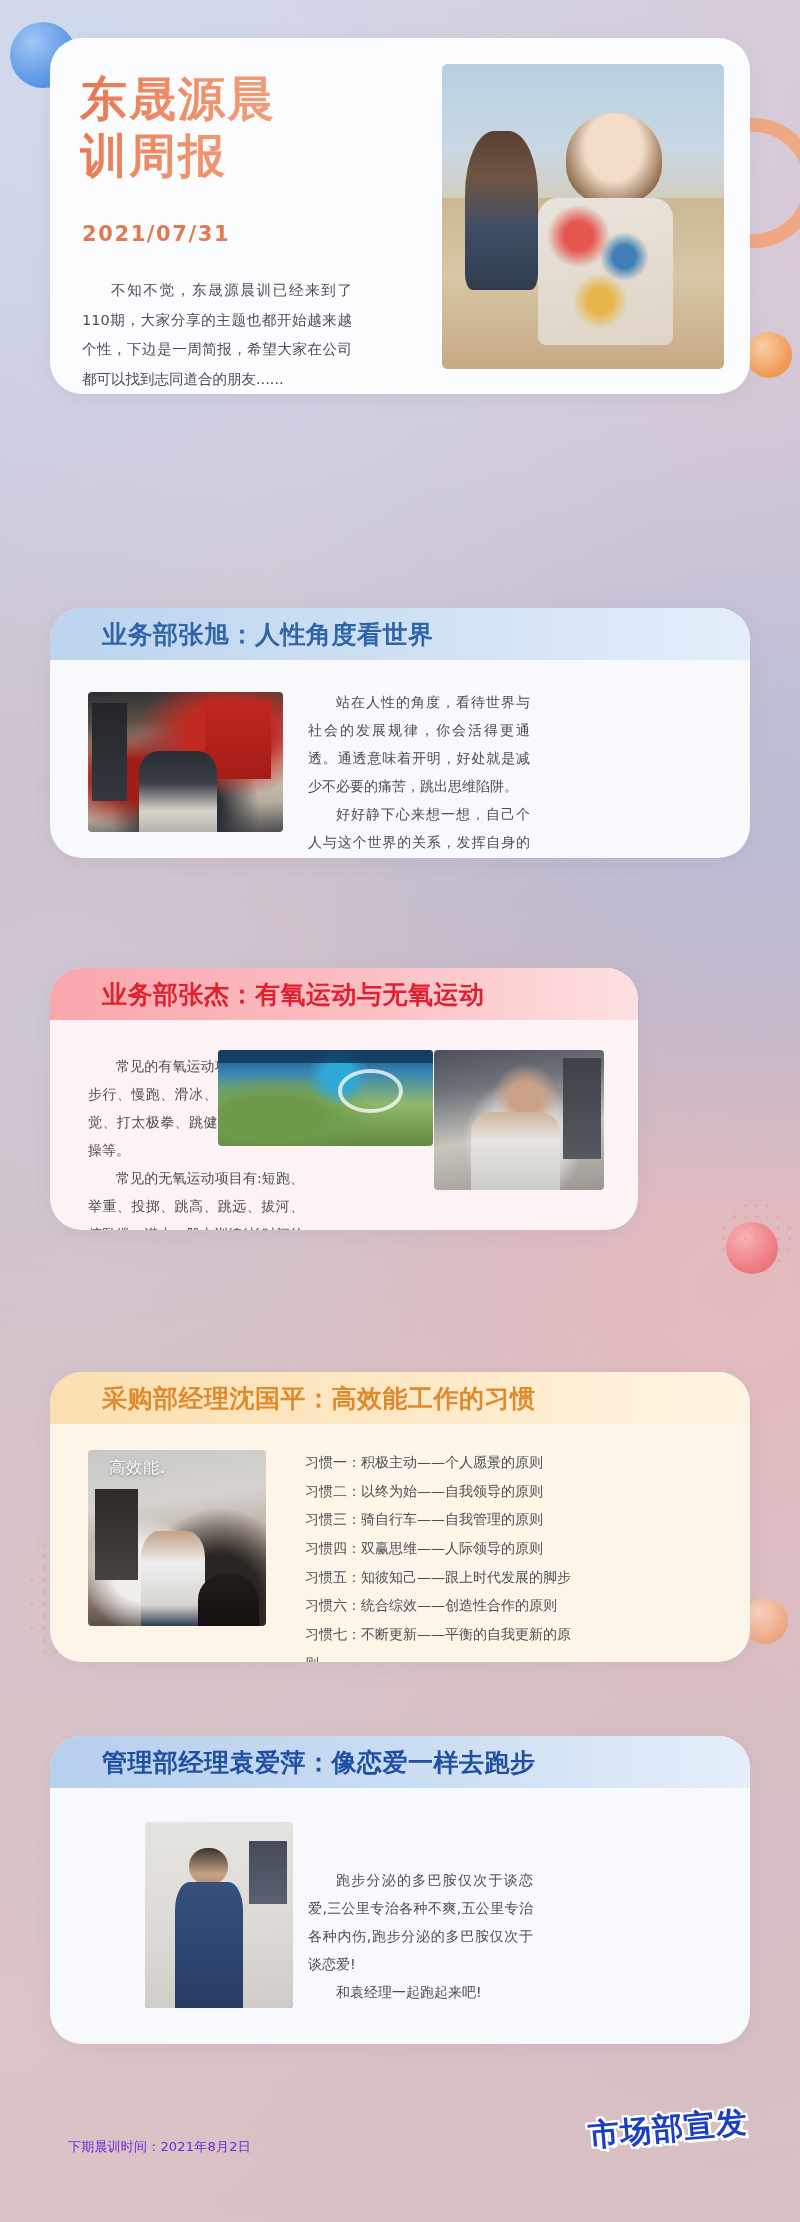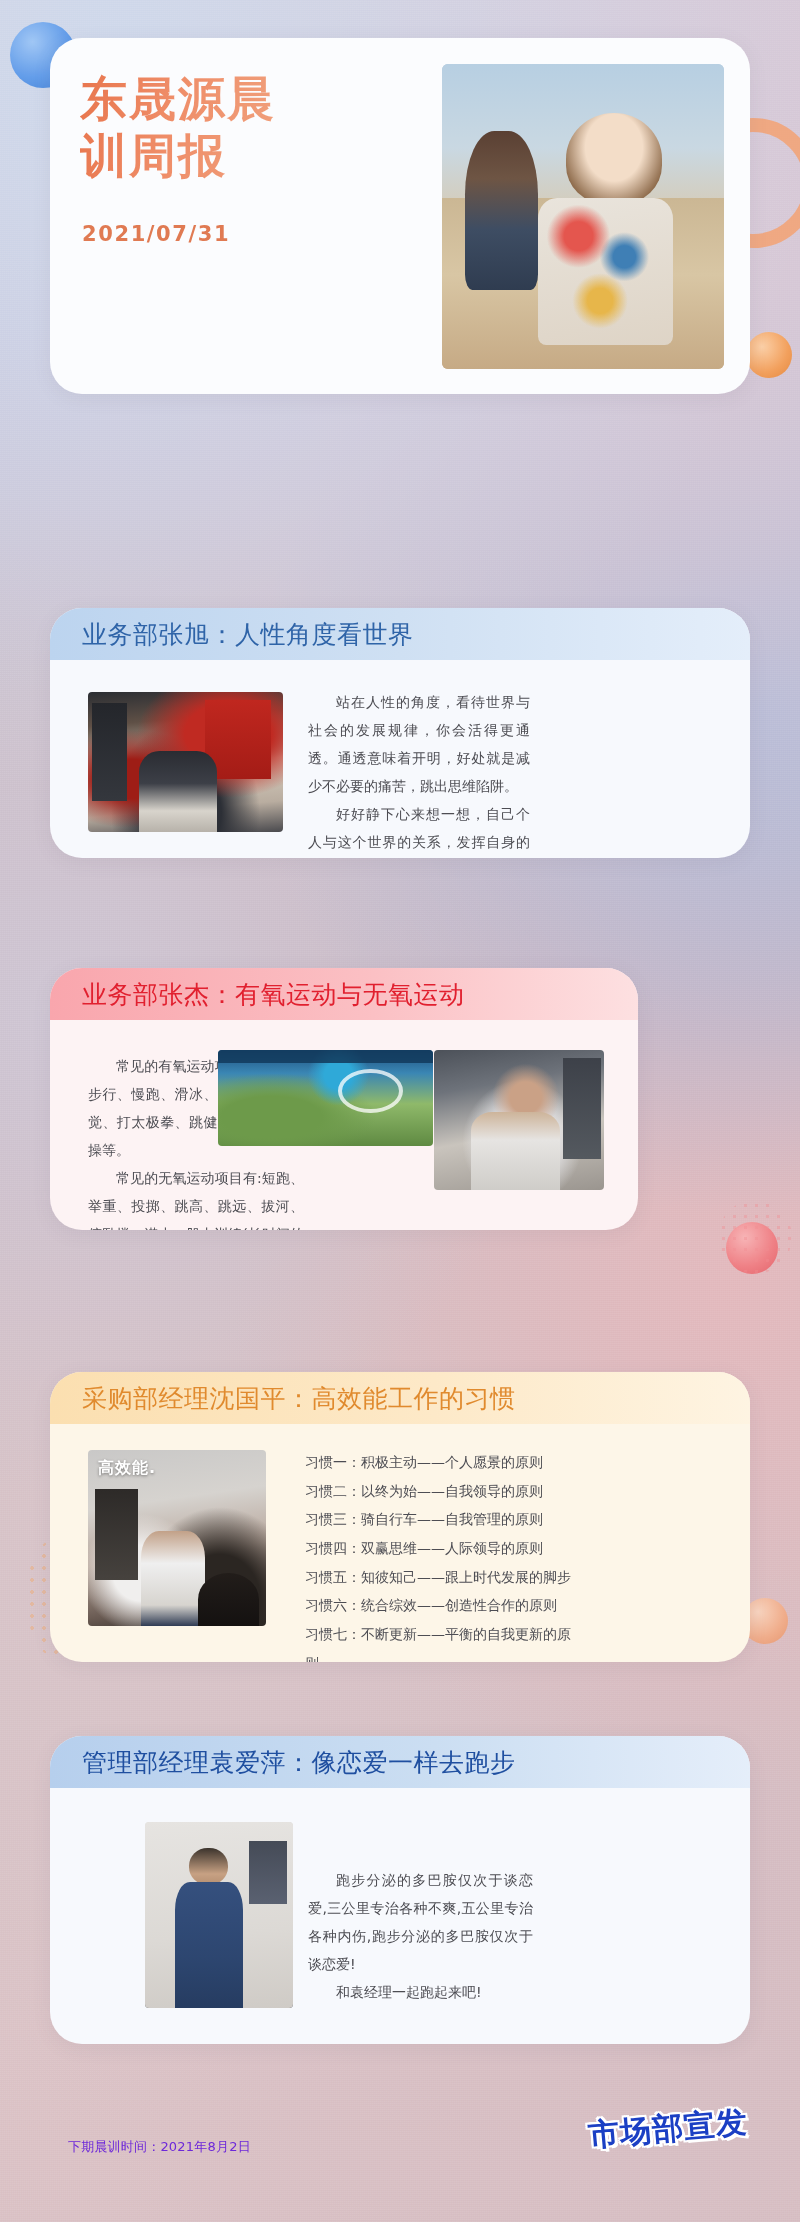--- a/index.html
+++ b/index.html
@@ -72,22 +72,22 @@
   }
   .photo-detail { position: absolute; pointer-events: none; }
 
   
   .sec { overflow: hidden; }
   .sec-band {
     position: absolute; left: 0; top: 0; width: 100%; height: 52px;
     display: flex; align-items: center;
   }
   .sec-band h2 {
-    margin-left: 32px;
-    font-size: 25px; font-weight: 400; letter-spacing: .5px; white-space: nowrap;
+    margin-left: 52px;
+    font-size: 25px; font-weight: 700; letter-spacing: .5px; white-space: nowrap;
   }
   .sec-body {
     position: absolute; font-size: 14px; line-height: 2.0; color: #4d4d53;
     text-align: justify;
   }
   .sec-body p { text-indent: 2em; }
   .sec-photo { position: absolute; border-radius: 4px; overflow: hidden; }
 
   
   #sec1 { left: 50px; top: 608px; width: 700px; height: 250px; background: #f7f9fd; }
@@ -129,22 +129,22 @@
   #sec3 .sec-band { background: linear-gradient(90deg, #fbdfb0 0%, #fde9c8 55%, #fef4e2 100%); }
   #sec3 .sec-band h2 { color: #e08a2e; }
   #sec3 .sec-photo {
     left: 38px; top: 78px; width: 178px; height: 176px;
     background:
       radial-gradient(ellipse at 30% 70%, #f0efee 0 16%, rgba(240,239,238,0) 34%),
       radial-gradient(ellipse at 74% 86%, #2b2622 0 22%, rgba(43,38,34,0) 44%),
       linear-gradient(172deg, #c9c8c7 0%, #d6d3cf 30%, #b8a79c 58%, #6a5b53 84%, #2d2a28 100%);
   }
   .photo-caption {
-    position: absolute; left: 10px; top: 8px;
-    font-size: 16px; font-weight: 700; color: #fff; letter-spacing: 1px;
+    position: absolute; left: 21px; top: 8px;
+    font-size: 16px; font-weight: 400; color: #fff; letter-spacing: 1px;
     text-shadow: 0 1px 3px rgba(0,0,0,.45);
   }
   #sec3 .habits { position: absolute; left: 255px; top: 76px; width: 270px; }
   #sec3 .habit-line { font-size: 14px; line-height: 2.05; color: #4d4d53; }
 
   
   #sec4 { left: 50px; top: 1736px; width: 700px; height: 308px; background: #f7f9fd; }
   #sec4 .sec-band { background: linear-gradient(90deg, #b6cfed 0%, #cbdef2 55%, #e5eefa 100%); }
   #sec4 .sec-band h2 { color: #1f4fa0; }
   #sec4 .sec-photo {
@@ -210,20 +210,21 @@
 
 <div class="card" id="hero">
 
   <div class="hero-title">
     <div>东晟源晨</div>
     <div>训周报</div>
   </div>
 
   <div class="hero-date">2021/07/31</div>
 
+  <div class="hero-body">不知不觉，东晟源晨训已经来到了110期，大家分享的主题也都开始越来越个性，下边是一周简报，希望大家在公司都可以找到志同道合的朋友......</div>
 
   <div class="hero-photo">
     <div class="photo-detail" style="left:0;top:0;width:100%;height:46%;
                 background:linear-gradient(180deg,#b7cfe2 0%,#c9d8e2 60%,#d4cdbd 100%);"></div>
     <div class="photo-detail" style="left:0;bottom:0;width:100%;height:56%;
                 background:linear-gradient(180deg,#cbb794 0%,#d8c6a4 45%,#c6aa85 100%);"></div>
     <div class="photo-detail" style="left:44%;top:16%;width:34%;height:30%;border-radius:50% 50% 42% 42%;
                 background:radial-gradient(ellipse at 50% 38%, #f3ddc8 0 42%, #8d6a4a 78%, #6e4f36 100%);"></div>
     <div class="photo-detail" style="left:34%;top:44%;width:48%;height:48%;border-radius:14% 14% 6% 6%;
                 background:

